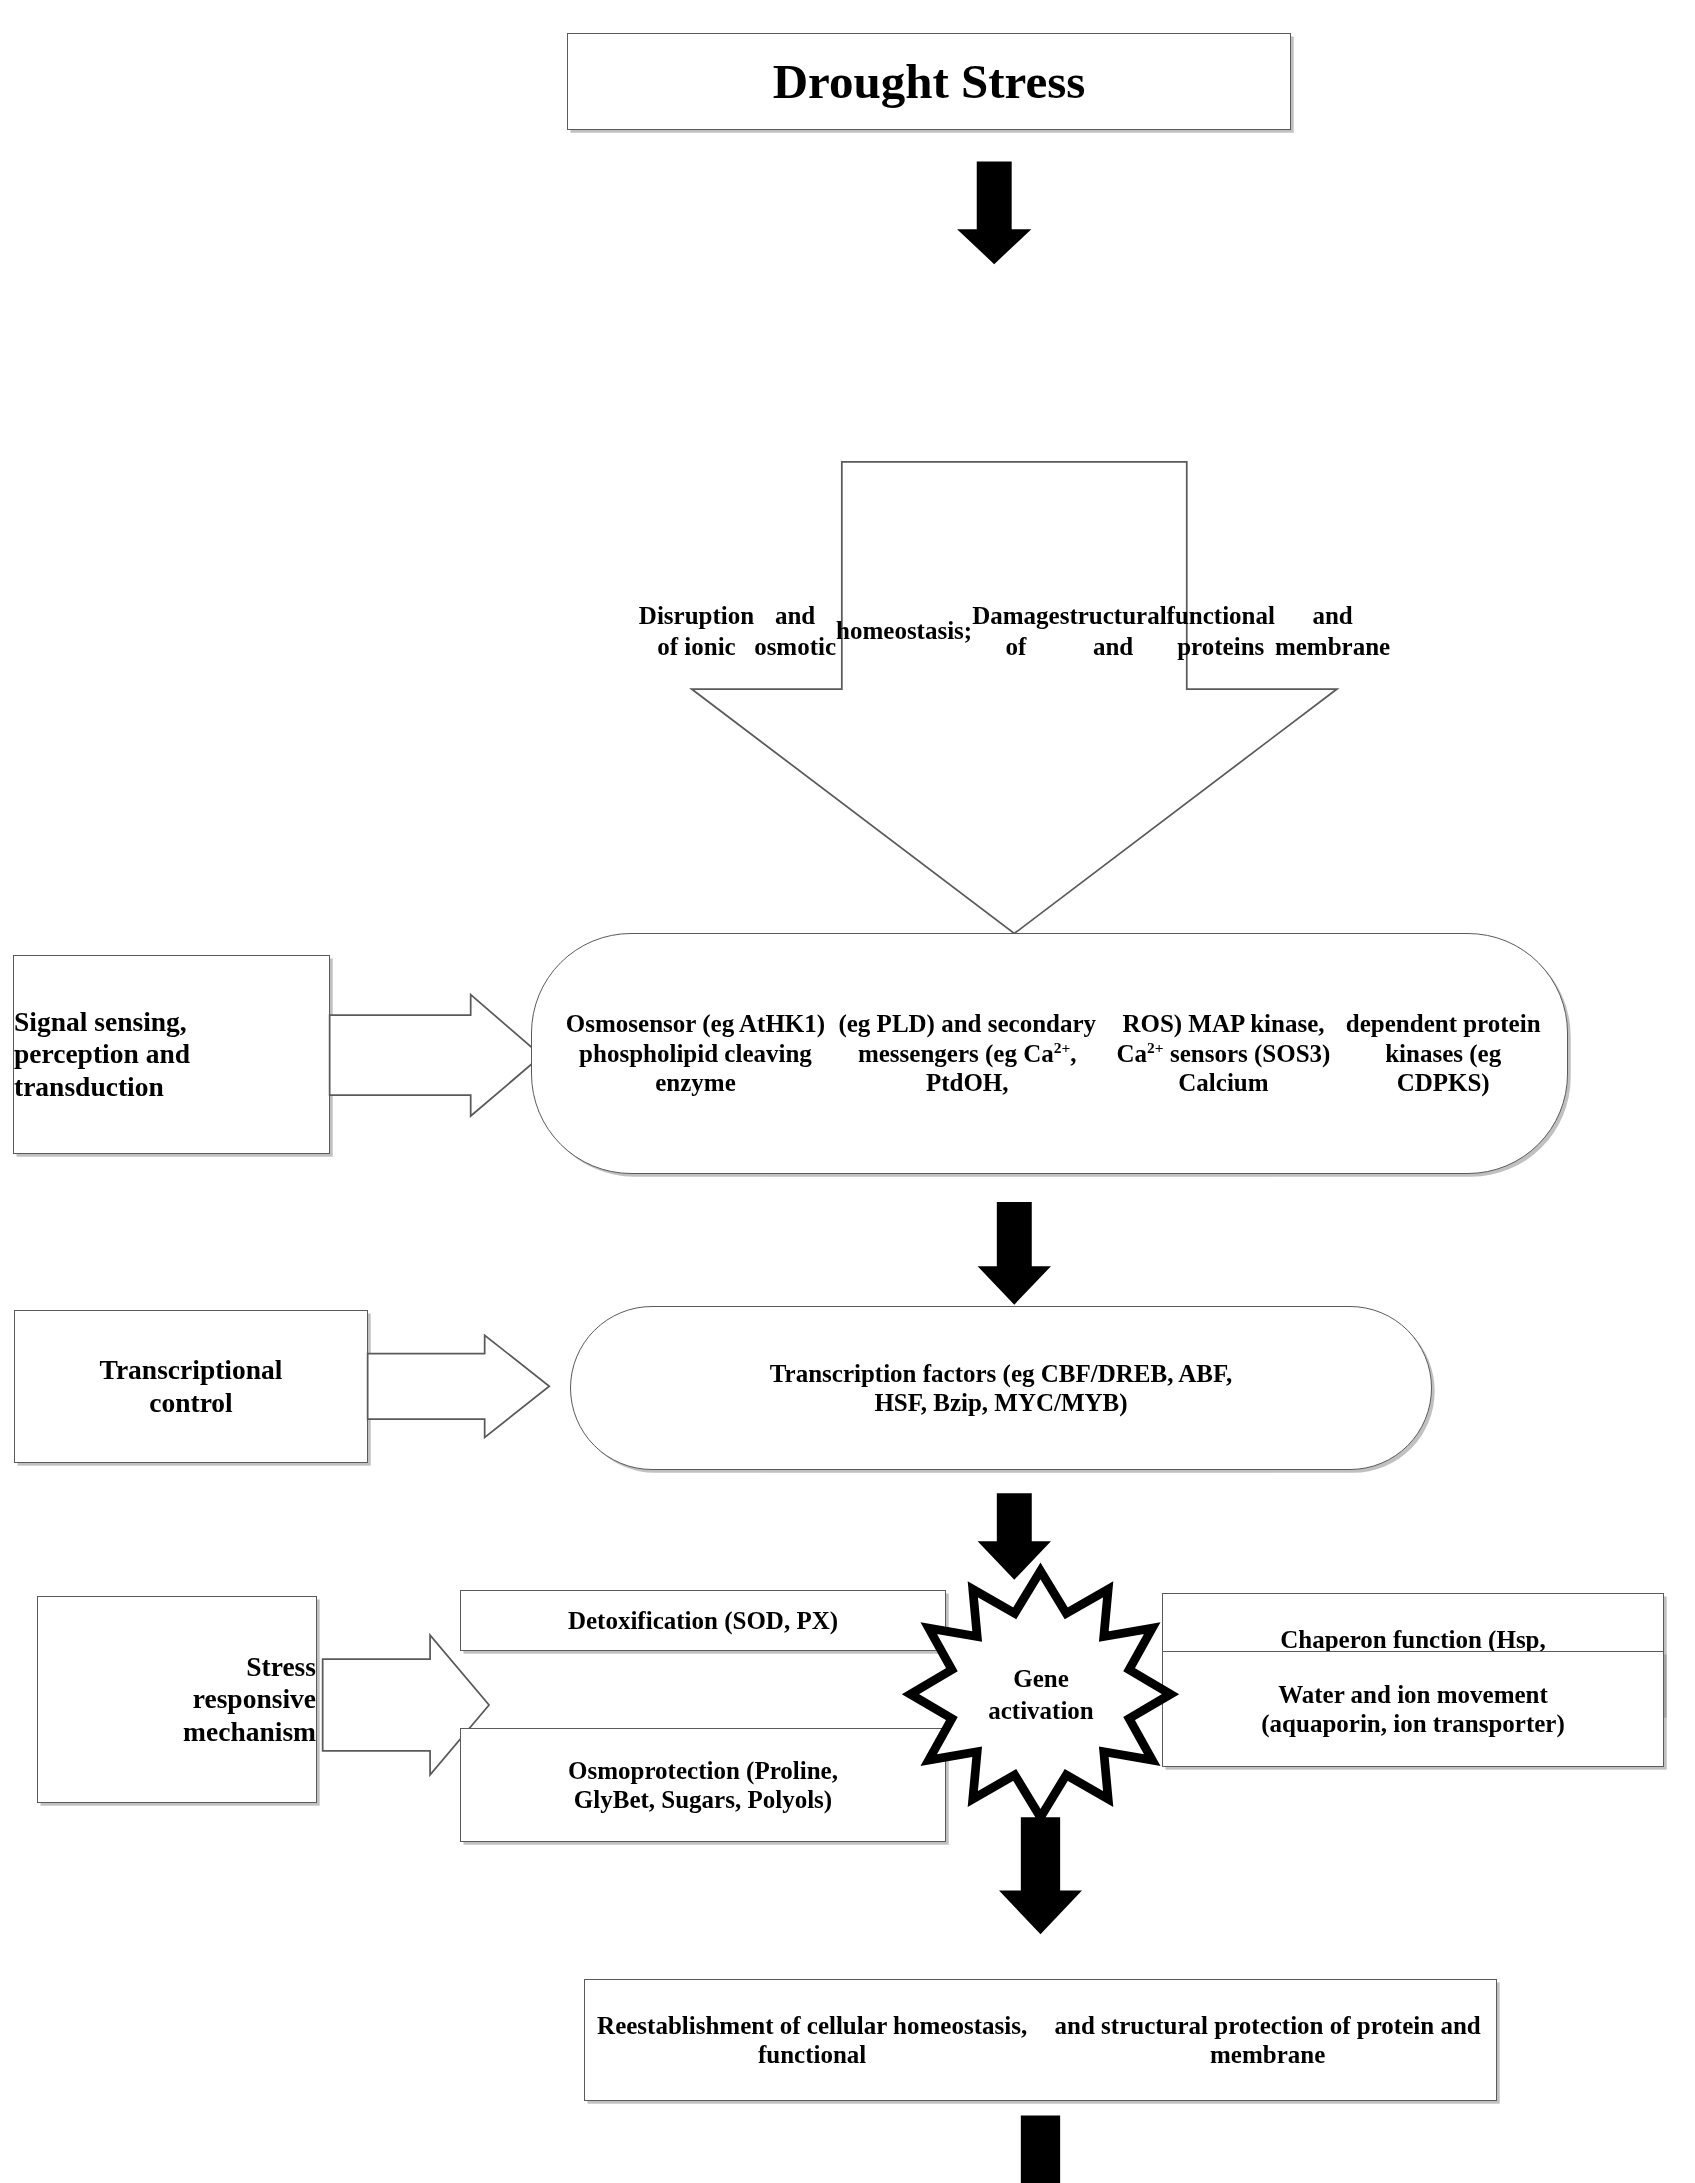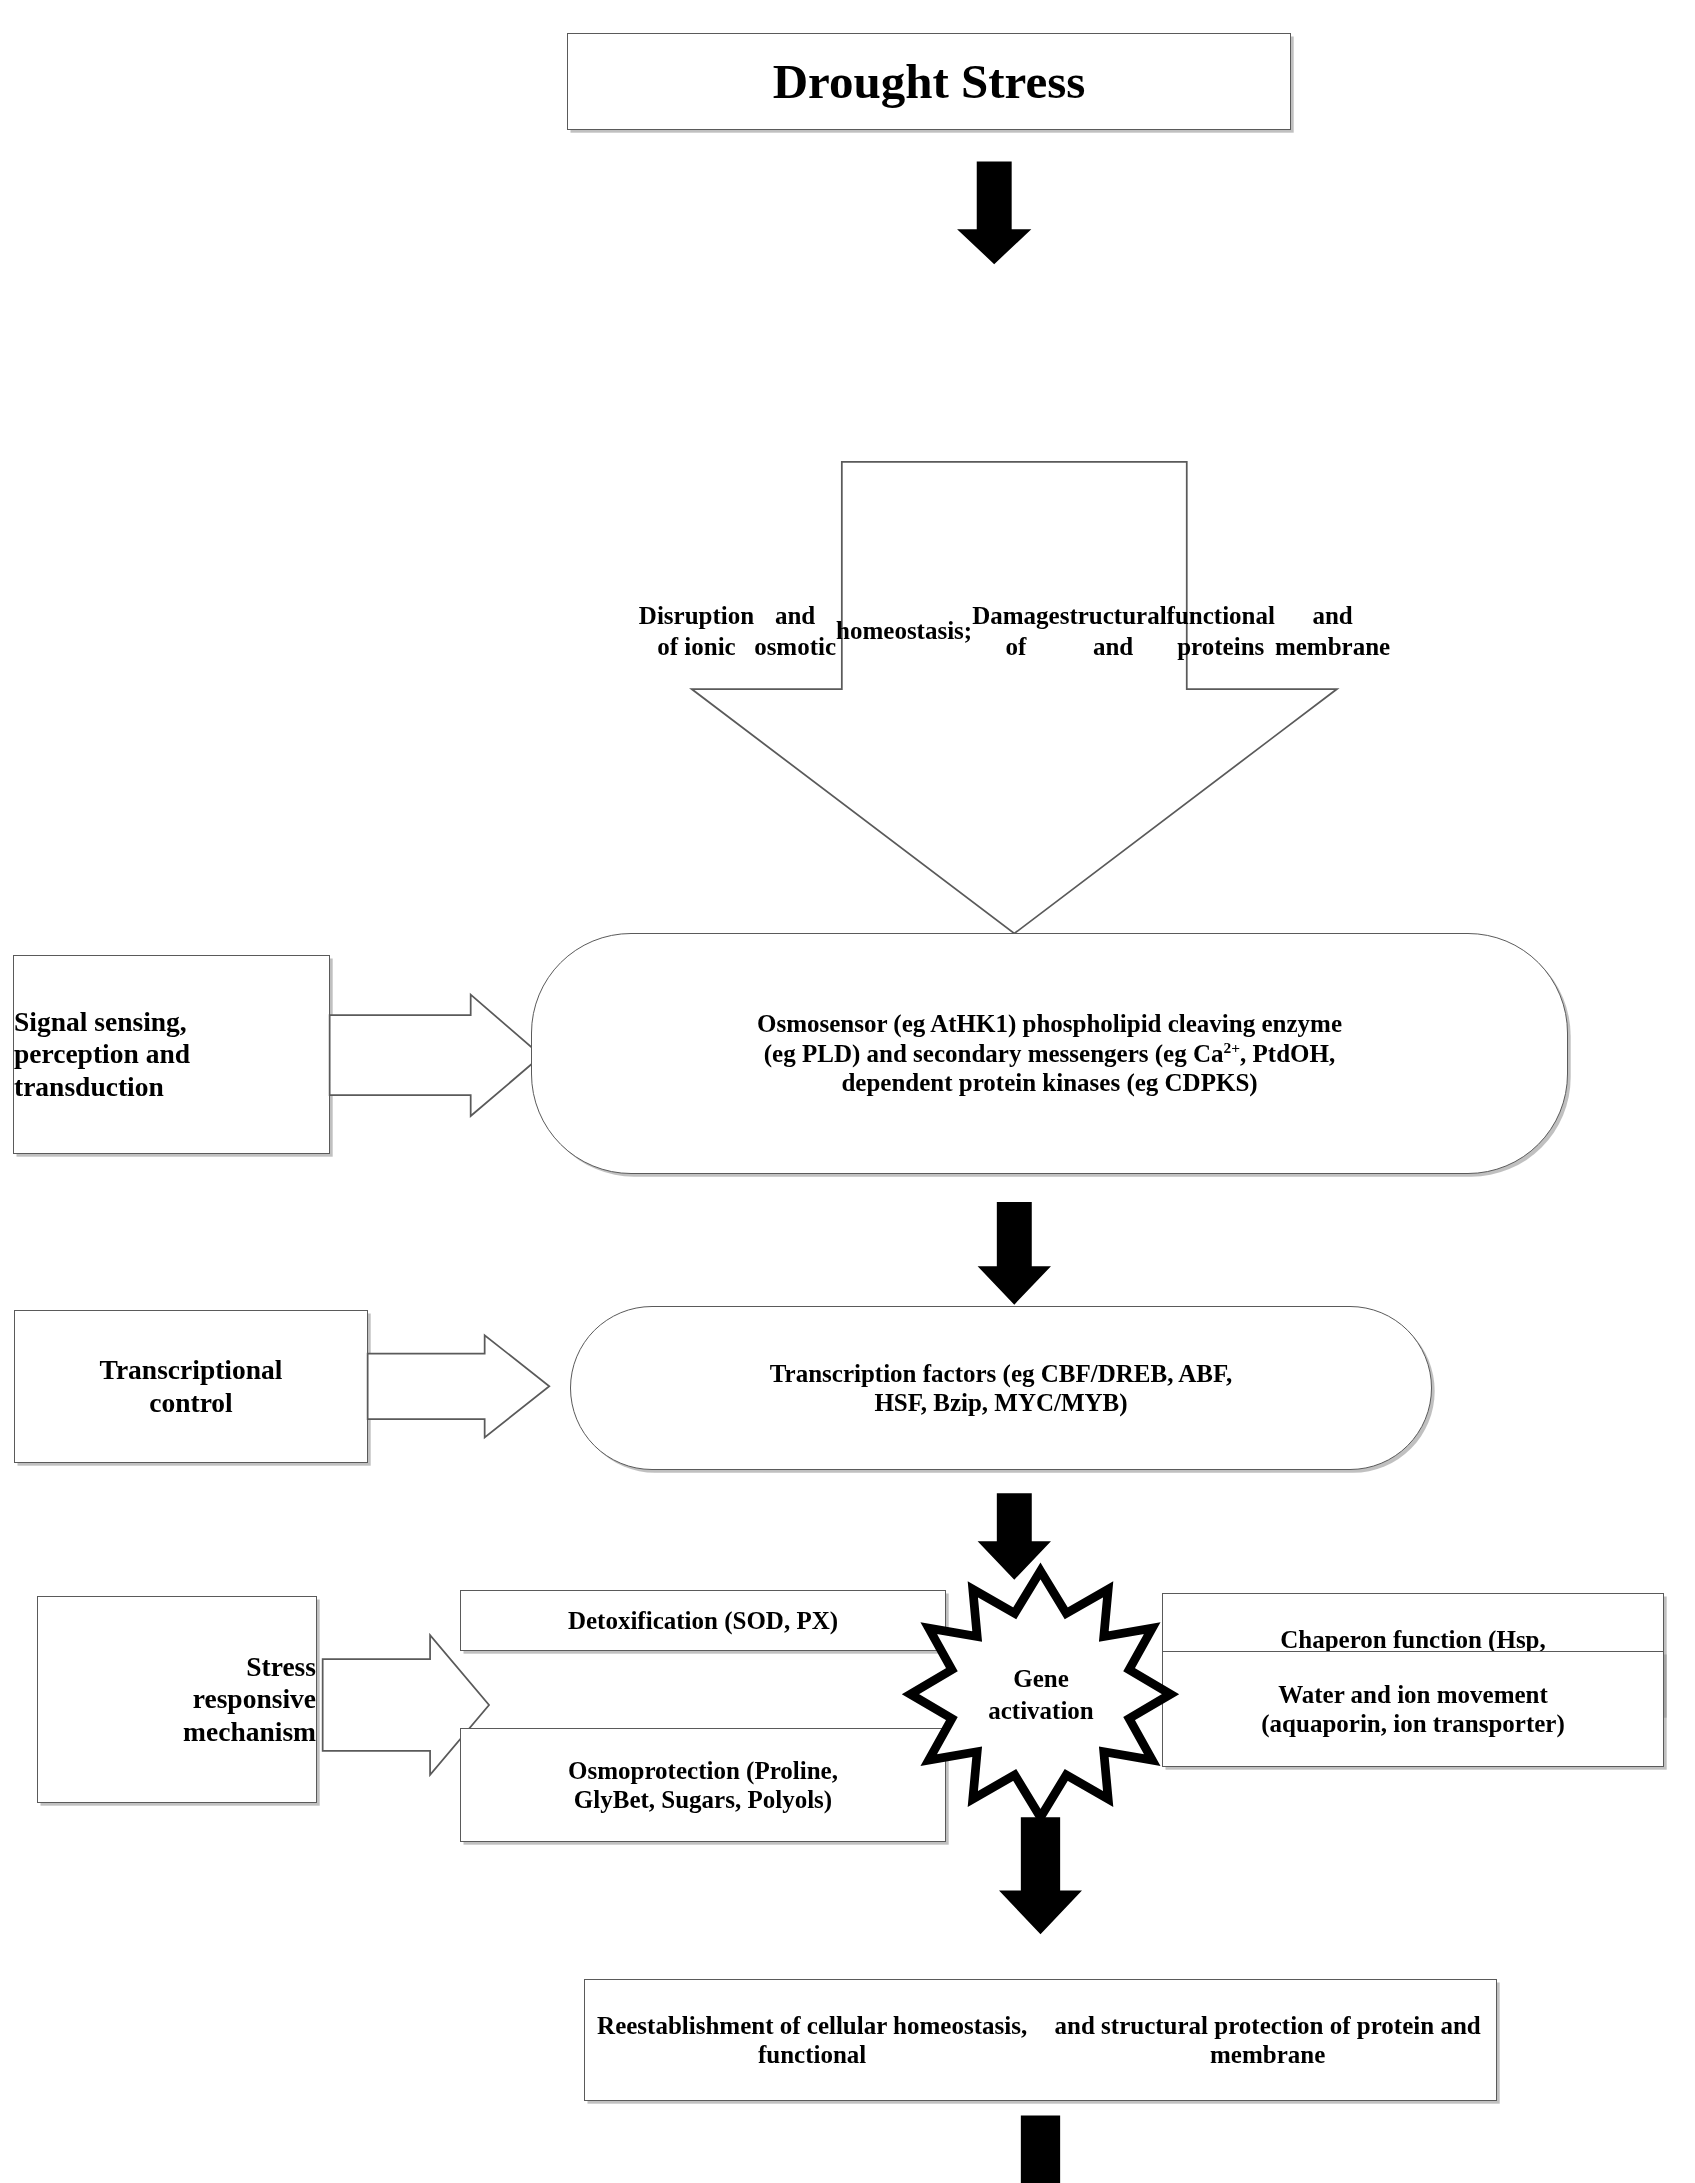--- a/index.html
+++ b/index.html
@@ -45,23 +45,24 @@
 
   <div class="box shadow" style="left:13px;top:955px;width:317px;height:199px;font-size:27.5px;flex-direction:column;align-items:flex-start;text-align:left;">
     <span>Signal sensing,</span>
     <span>perception and</span>
     <span>transduction</span>
   </div>
   <svg width="1695" height="2360" viewBox="0 0 3882 5405">
     <polygon points="755,2325 1078,2325 1078,2278 1240,2418 1078,2556 1078,2508 755,2508" fill="#ffffff" stroke="#5a5a5a" stroke-width="4"></polygon>
   </svg>
 
-  <div class="box shadow rounded" style="left:531px;top:933px;width:1037px;height:241px;font-size:25px;flex-direction:column;padding:0 26px;">
+  <div class="box shadow rounded" style="left:531px;top:933px;width:1037px;height:241px;font-size:25px;flex-direction:row;padding:0 26px;">
     <span>Osmosensor (eg AtHK1) phospholipid cleaving enzyme</span>
     <span><span>(eg PLD) and secondary messengers (eg Ca</span><sup>2+</sup><span>, PtdOH,</span></span>
+    <span><span>ROS) MAP kinase, Ca</span><sup>2+</sup><span>  sensors (SOS3)  Calcium</span></span>
     <span>dependent  protein kinases (eg CDPKS)</span>
   </div>
 
   <svg width="1695" height="2360" viewBox="0 0 3882 5405">
     <polygon points="2283,2753 2363,2753 2363,2900 2407,2900 2323,2988 2239,2900 2283,2900" fill="#000"></polygon>
   </svg>
 
   <div class="box shadow" style="left:14px;top:1310px;width:354px;height:153px;font-size:27.5px;flex-direction:column;">
     <span>Transcriptional</span>
     <span>control</span>

